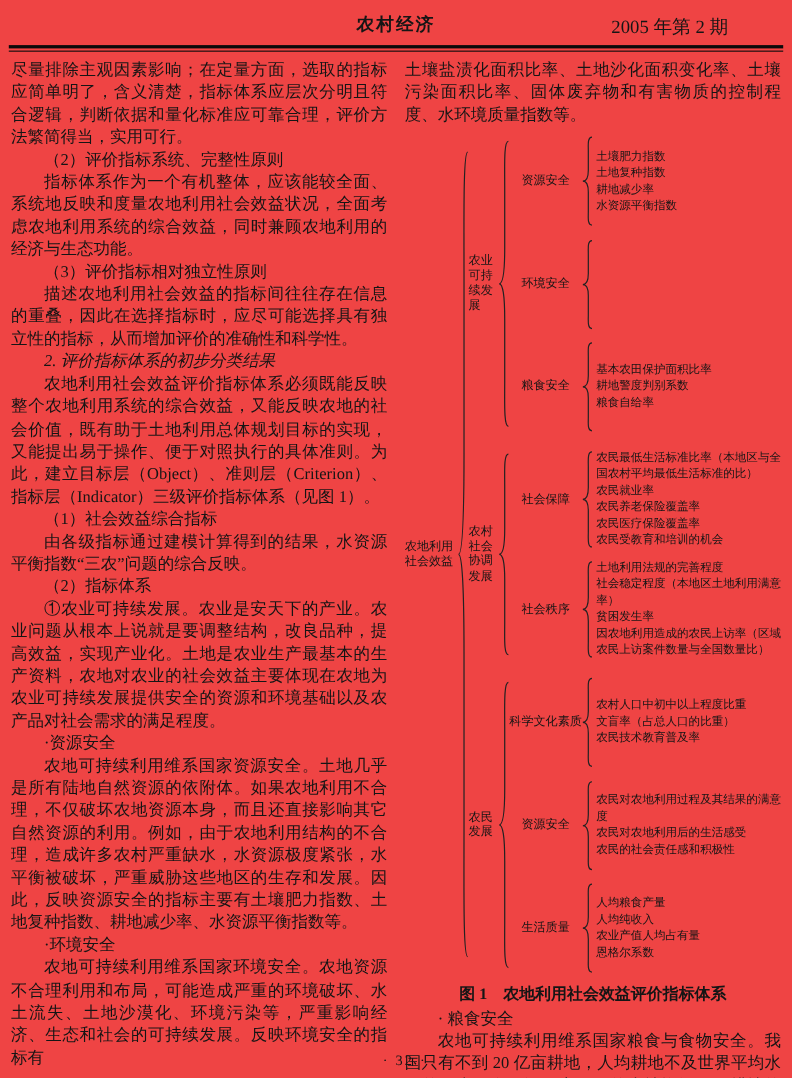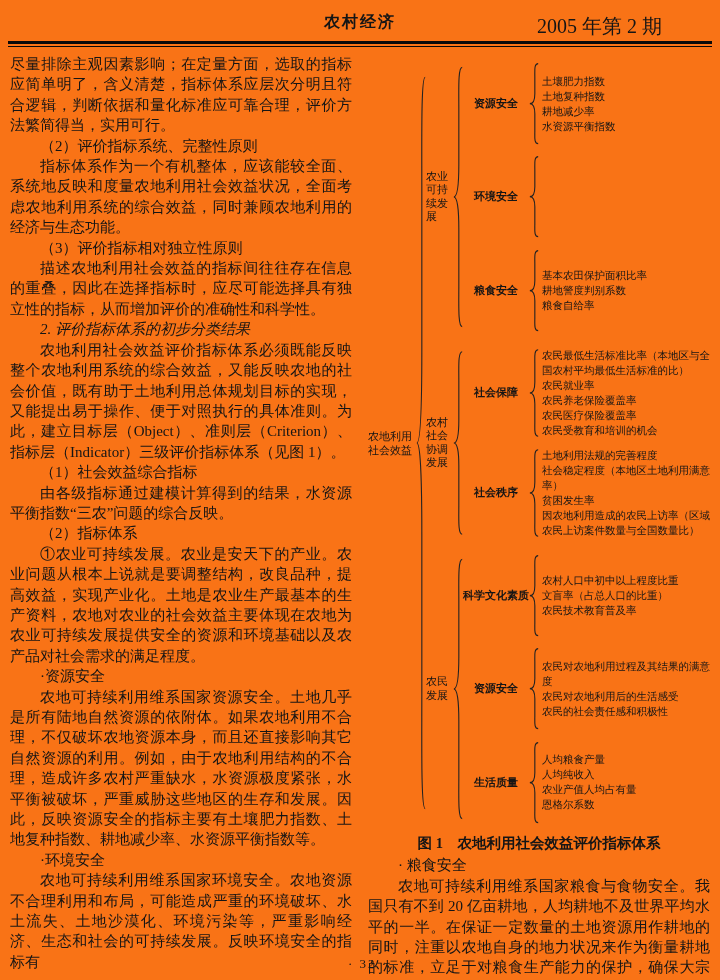--- a/index.html
+++ b/index.html
@@ -1,41 +1,41 @@
 <!DOCTYPE html>
 <html><head>
 <meta charset="utf-8">
 <style>
   html,body{margin:0;padding:0;background:#888;}
-  .page{width:720px;height:980px;background:#f97316;position:relative;overflow:hidden;
+  .page{width:720px;height:980px;background:#ef4444;position:relative;overflow:hidden;
         font-family:"Liberation Serif","DejaVu Serif",serif;color:#151515;margin:0 auto;}
   
   .header{position:relative;height:30px;margin-top:8px;}
   .journal-title{position:absolute;left:0;right:0;top:4px;text-align:center;
                  font-weight:bold;font-size:16px;letter-spacing:2px;}
-  .issue{position:absolute;right:58px;top:5px;font-size:20px;}
+  .issue{position:absolute;right:58px;top:5px;font-size:17px;}
   .rule{margin:3px 8px 0 8px;border-top:3px solid #0a0a0a;border-bottom:1px solid #0a0a0a;height:2px;}
   
   .columns{display:flex;gap:16px;padding:7px 10px 0 10px;}
   .col{width:342px;flex:none;font-size:15px;line-height:20.4px;text-align:justify;}
   .para{margin:0;text-align:justify;}
   .s-plain{text-indent:0;}
   .s-indent{text-indent:2em;}
   .s-kai{text-indent:2em;font-style:italic;font-family:Liberation Serif, serif;}
   .s-bullet{text-indent:2em;}
   
   .fig{margin:8px 0 0 0;}
   .t-row{display:flex;align-items:center;}
   .t-brace{width:10px;align-self:stretch;flex:none;height:auto;}
   .t-brace path{fill:none;stroke:#222;stroke-width:1.1px;}
   .t-root-label{width:48px;flex:none;font-size:11px;line-height:14px;text-align:left;}
   .t-l2-col{display:flex;flex-direction:column;gap:16px;flex:1;min-width:0;}
   .t-l2-label{width:27px;flex:none;font-size:11px;line-height:13.5px;}
   .t-l3-col{display:flex;flex-direction:column;gap:10px;flex:1;min-width:0;}
-  .t-l3-label{width:66px;flex:none;font-size:11px;line-height:13px;text-align:center;font-weight:bold;}
+  .t-l3-label{width:66px;flex:none;font-size:11px;line-height:13px;text-align:center;}
   .t-leaves{flex:1;min-width:0;font-size:10.5px;line-height:15px;padding-left:3px;}
   .t-leaf{text-align:left;}
   .fig-caption{text-align:center;font-weight:bold;font-size:14.5px;margin:9px 0 2px 0;}
   
   .footer{position:absolute;bottom:8px;left:16px;right:0;text-align:center;font-size:13px;letter-spacing:2px;}
 </style>
 </head>
 <body>
 
 <div class="page">
@@ -57,20 +57,23 @@
         <p class="para s-indent">（1）社会效益综合指标</p>
         <p class="para s-indent">由各级指标通过建模计算得到的结果，水资源平衡指数“三农”问题的综合反映。</p>
         <p class="para s-indent">（2）指标体系</p>
         <p class="para s-indent">①农业可持续发展。农业是安天下的产业。农业问题从根本上说就是要调整结构，改良品种，提高效益，实现产业化。土地是农业生产最基本的生产资料，农地对农业的社会效益主要体现在农地为农业可持续发展提供安全的资源和环境基础以及农产品对社会需求的满足程度。</p>
         <p class="para s-bullet">·资源安全</p>
         <p class="para s-indent">农地可持续利用维系国家资源安全。土地几乎是所有陆地自然资源的依附体。如果农地利用不合理，不仅破坏农地资源本身，而且还直接影响其它自然资源的利用。例如，由于农地利用结构的不合理，造成许多农村严重缺水，水资源极度紧张，水平衡被破坏，严重威胁这些地区的生存和发展。因此，反映资源安全的指标主要有土壤肥力指数、土地复种指数、耕地减少率、水资源平衡指数等。</p>
         <p class="para s-bullet">·环境安全</p>
         <p class="para s-indent">农地可持续利用维系国家环境安全。农地资源不合理利用和布局，可能造成严重的环境破坏、水土流失、土地沙漠化、环境污染等，严重影响经济、生态和社会的可持续发展。反映环境安全的指标有</p>
       </div>
     <div class="col">
+      <div id="rightIntro">
+          <p class="para s-plain">土壤盐渍化面积比率、土地沙化面积变化率、土壤污染面积比率、固体废弃物和有害物质的控制程度、水环境质量指数等。</p>
+        </div>
       <div class="fig" id="figTree">
           <div class="t-row">
             <div class="t-root-label">农地利用<br>社会效益</div>
             <svg viewBox="0 0 12 100" preserveAspectRatio="none" class="t-brace">
               <path d="M11 2 C6 2 7 10 7 17 L7 38 C7 46 5 50 1 50 C5 50 7 54 7 62 L7 83 C7 90 6 98 11 98" vector-effect="non-scaling-stroke"></path>
             </svg>
             <div class="t-l2-col">
               <div class="t-row">
                 <div class="t-l2-label">农业<br>可持<br>续发<br>展</div>
                 <svg viewBox="0 0 12 100" preserveAspectRatio="none" class="t-brace">

